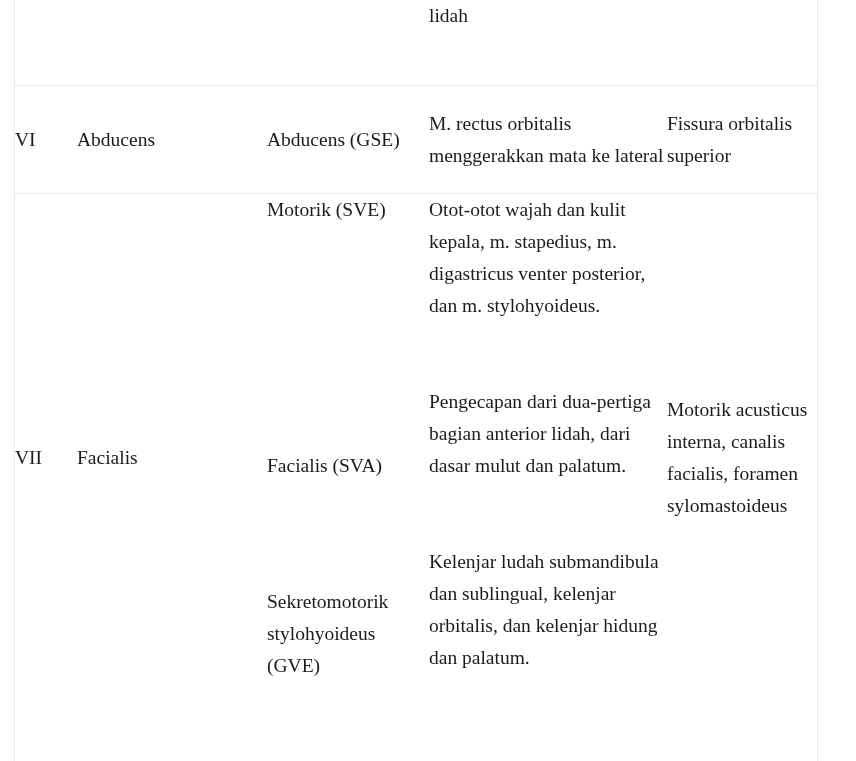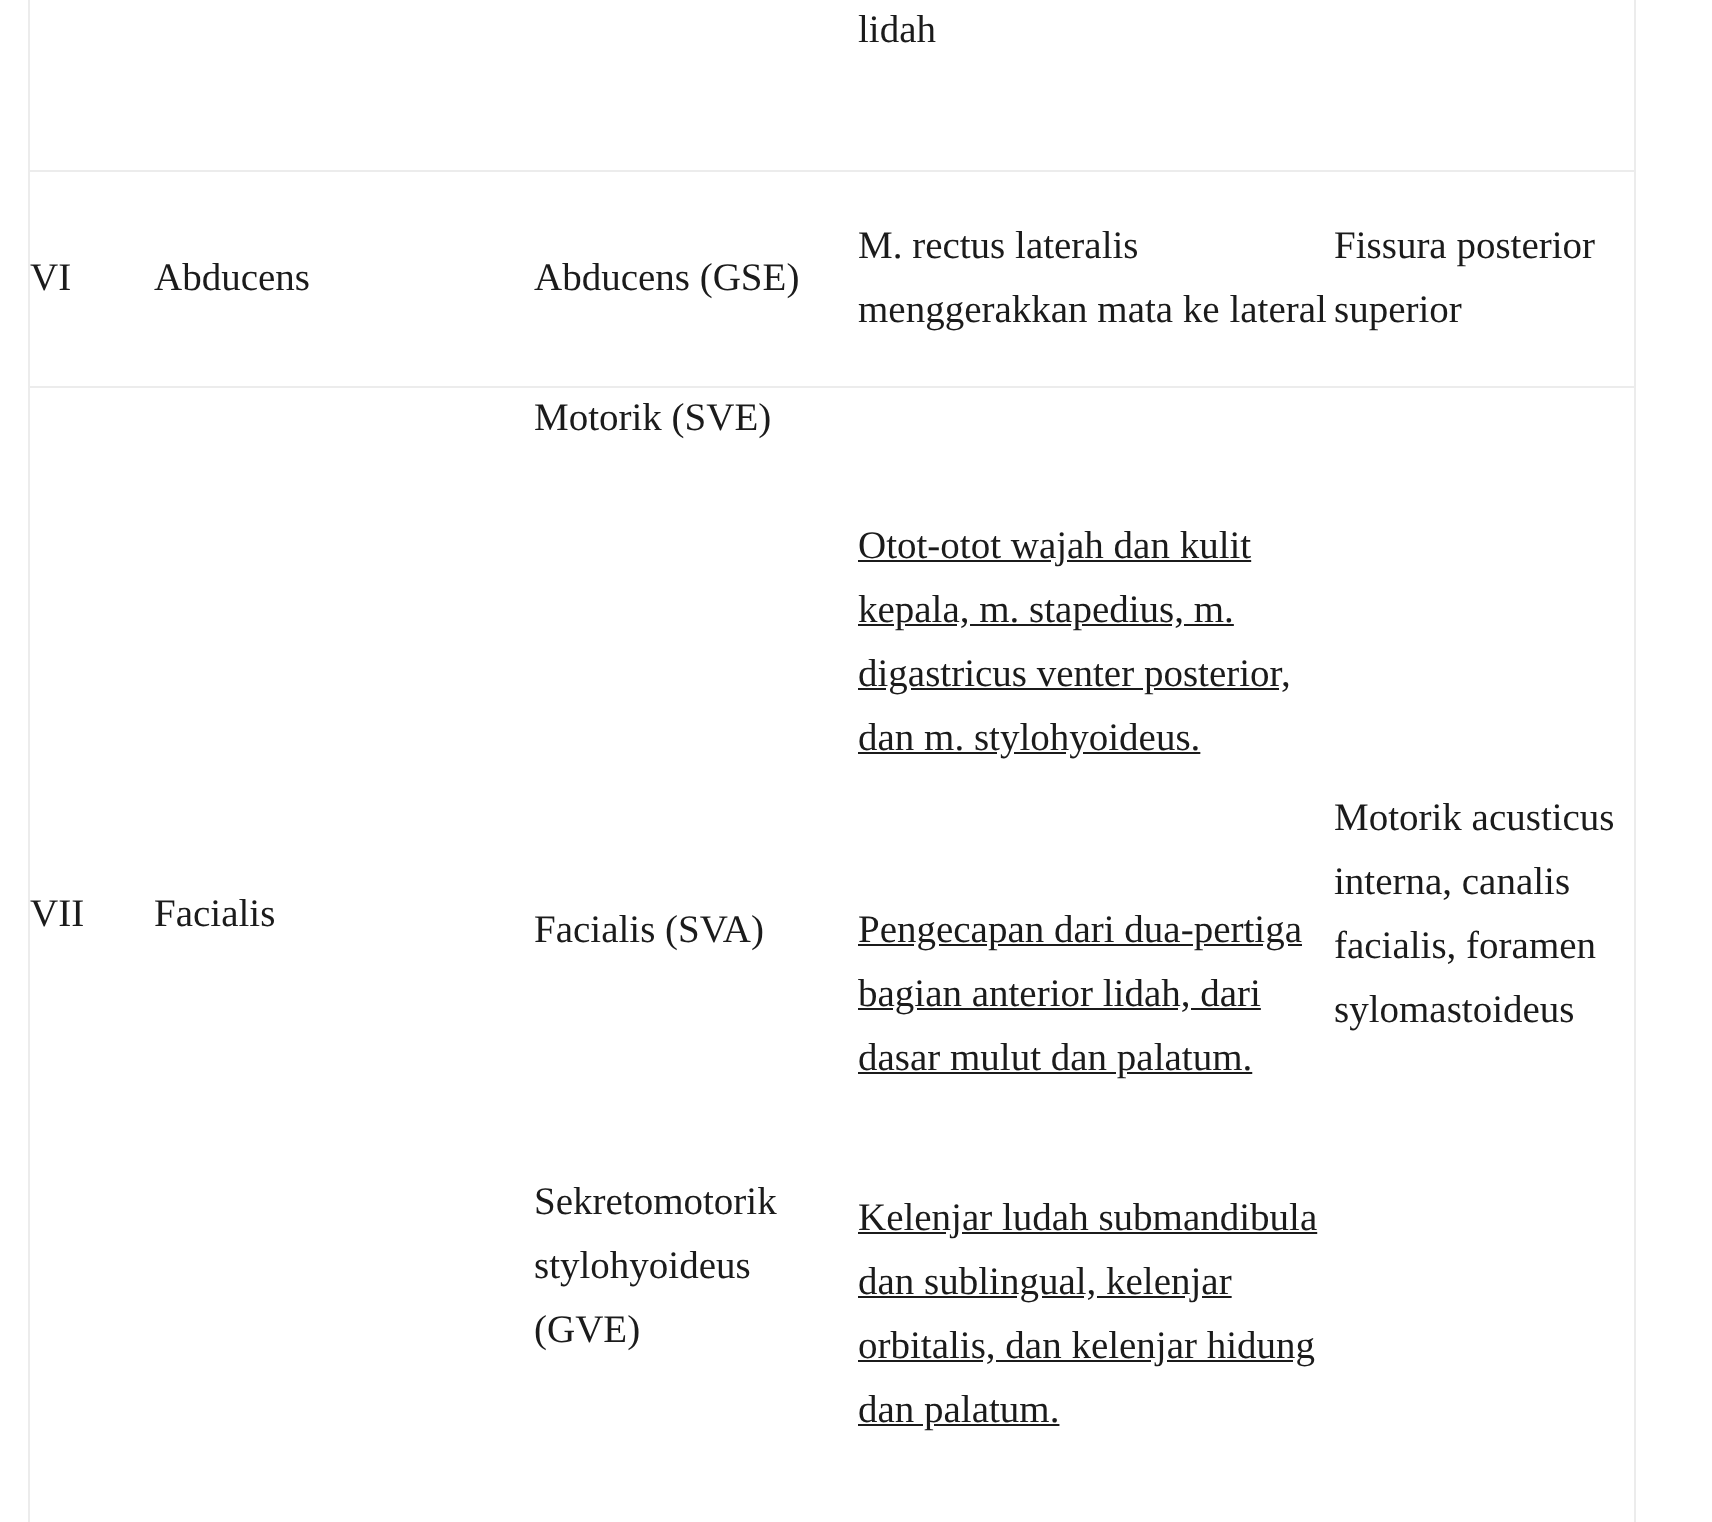--- a/index.html
+++ b/index.html
@@ -108,21 +108,21 @@
   .stack .blk {
     display: flex;
     align-items: center;
   }
   .blk-sve  { height: 192px; }
   .blk-sva  { height: 160px; }
   .blk-gve  { height: 176px; }
 
   .mod-stack .blk-sve { align-items: flex-start; }
 
-  .func-stack .blk { align-items: flex-end; text-decoration: underline; }
+  .func-stack .blk { align-items: flex-start; }
 
   .foramen-vii {
     
   }
 
   
   .txt { display: block; }
 </style>
 </head>
 <body>
@@ -145,22 +145,22 @@
           <td class="cell-name"></td>
           <td class="cell-mod"></td>
           <td class="cell-func">mulut dan bagian anterior lidah</td>
           <td class="cell-for"></td>
         </tr>
 
         <tr class="row-vi">
           <td class="cell-num">VI</td>
           <td class="cell-name">Abducens</td>
           <td class="cell-mod">Abducens (GSE)</td>
-          <td class="cell-func">M. rectus lateralis menggerakkan mata ke lateral</td>
-          <td class="cell-for">Fissura posterior superior</td>
+          <td class="cell-func">M. rectus orbitalis menggerakkan mata ke lateral</td>
+          <td class="cell-for">Fissura orbitalis superior</td>
         </tr>
 
         <tr class="row-vii">
           <td class="cell-num">VII</td>
           <td class="cell-name">Facialis</td>
 
           <td class="cell-mod">
             <div class="stack mod-stack">
               <div class="blk blk-sve">
                 <span class="txt">Motorik (SVE)</span>

